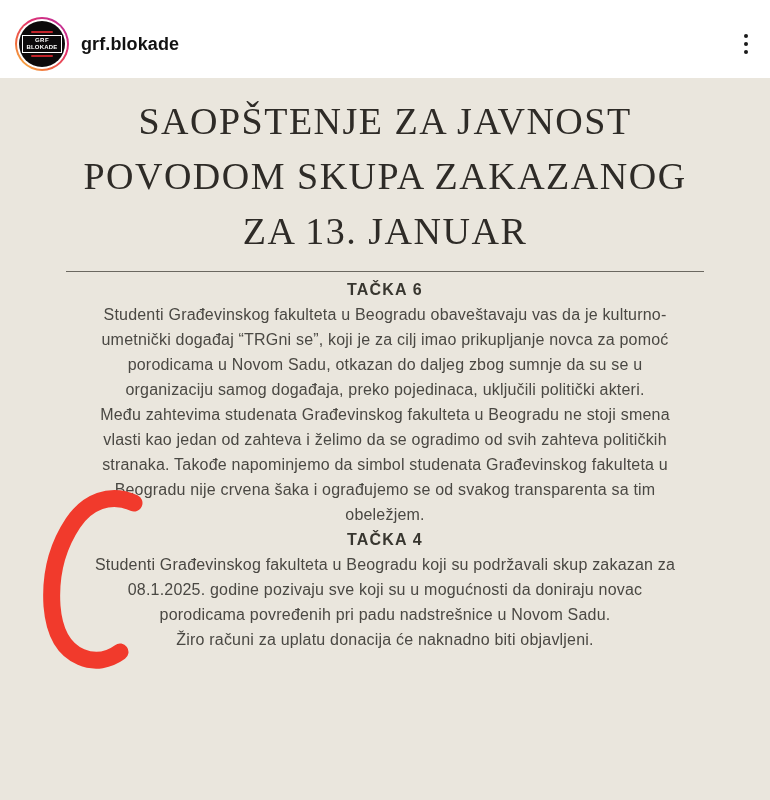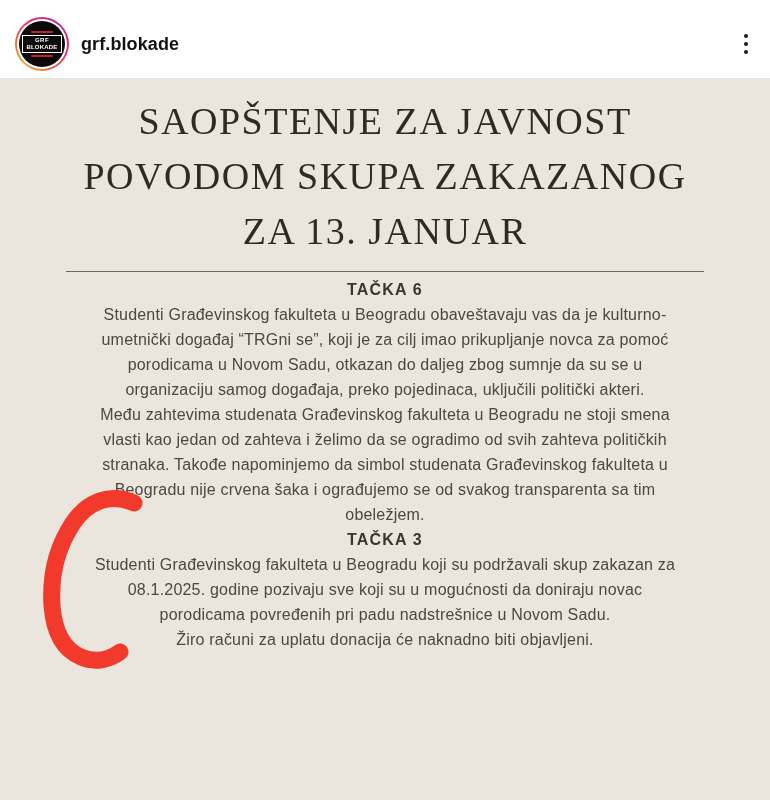--- a/index.html
+++ b/index.html
@@ -162,21 +162,21 @@
 
     <div class="tacka-section">
       <div class="tacka-body">Među zahtevima studenata Građevinskog fakulteta u Beogradu ne stoji smena
 vlasti kao jedan od zahteva i želimo da se ogradimo od svih zahteva političkih
 stranaka. Takođe napominjemo da simbol studenata Građevinskog fakulteta u
 Beogradu nije crvena šaka i ograđujemo se od svakog transparenta sa tim
 obeležjem.</div>
     </div>
 
     <div class="tacka-section">
-      <div class="tacka-heading">TAČKA 3</div>
+      <div class="tacka-heading">TAČKA 4</div>
       <div class="tacka-body">Studenti Građevinskog fakulteta u Beogradu koji su podržavali skup zakazan za
 08.1.2025. godine pozivaju sve koji su u mogućnosti da doniraju novac
 porodicama povređenih pri padu nadstrešnice u Novom Sadu.
 Žiro računi za uplatu donacija će naknadno biti objavljeni.</div>
     </div>
   </div>
 
   <svg class="red-annotation" width="770" height="732" viewBox="0 68 770 732">
     <path d="M 134 493
              C 110 482, 87 492, 73 513

